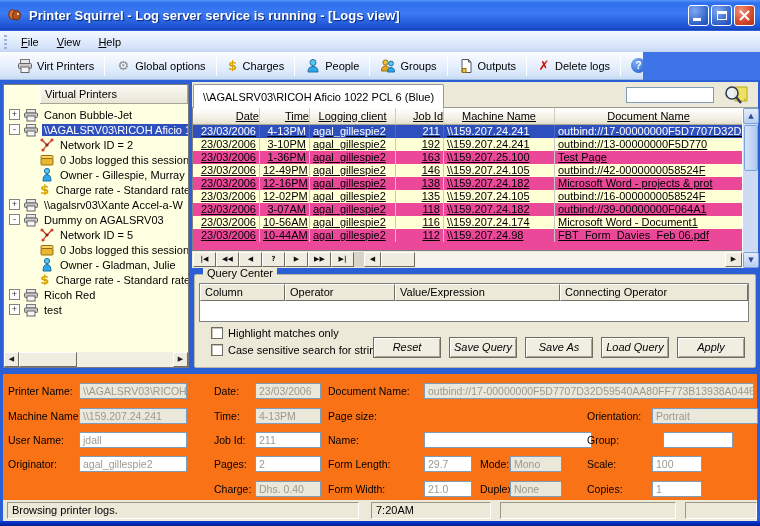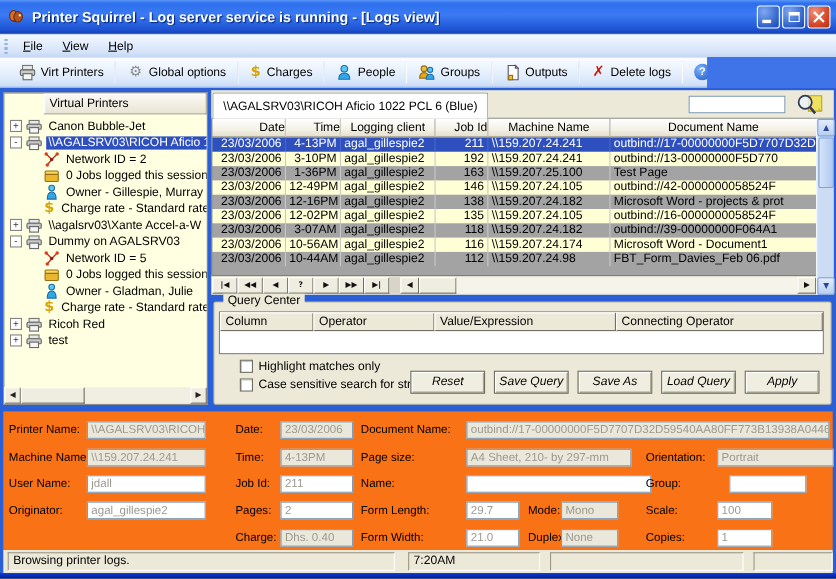--- a/index.html
+++ b/index.html
@@ -65,22 +65,22 @@
   
   .content{position:absolute;left:192px;top:82px;width:566px;height:290px;}
   .tabstrip{position:absolute;left:0;top:0;right:0;height:26px;background:#ECE9D8;
     border-bottom:1px solid #999C8F;}
   .tab{position:absolute;left:1px;top:2px;height:24px;background:#fff;border:1px solid #919B9C;
     border-bottom:none;border-radius:2px 2px 0 0;padding:0 9px;display:flex;align-items:center;
     white-space:nowrap;z-index:2;}
   .search-input{position:absolute;right:44px;top:5px;width:88px;height:16px;border:1px solid #7F9DB9;
     font-size:11px;padding:0 2px;}
   .mag{position:absolute;right:8px;top:2px;width:28px;height:22px;}
-  .tablearea{position:absolute;left:0;top:26px;right:16px;height:142px;background:#a3a3a3;
-    border-left:1px solid #808080;overflow:hidden;}
+  .tablearea{position:absolute;left:0;top:26px;right:16px;height:142px;background:#ec4899;
+    border-left:1px solid #808080;overflow:hidden;text-decoration:underline;}
   .thead{display:flex;height:17px;}
   .th{background:linear-gradient(180deg,#FFFFFF,#F4F1E6 60%,#E3DFCF);border-right:1px solid #CFCCBD;
     border-bottom:1px solid #A9A593;text-align:center;line-height:16px;overflow:hidden;white-space:nowrap;}
   .trow{display:flex;height:13px;line-height:13px;font-size:11px;}
   .trow.alt{background:#FFFFD6;}
   .trow.selected{background:#2E4FBE;color:#fff;}
   .td{padding:0 3px;border-right:1px solid #C9C9C9;overflow:hidden;white-space:nowrap;}
   .trow.selected .td{border-right-color:#4A66C8;}
   .c-date{width:67px;text-align:right;}
   .c-time{width:50px;text-align:right;}
@@ -104,21 +104,21 @@
     background:linear-gradient(90deg,#D7E4F9,#AFC9F0);border:1px solid #7DA2DC;}
 
   .query{position:absolute;left:2px;top:192px;right:2px;height:94px;background:#ECE9D8;
     border:1px solid #B9B5A2;border-radius:2px;}
   .query-legend{position:absolute;left:8px;top:-8px;background:#ECE9D8;padding:0 4px;}
   .qtable{position:absolute;left:4px;top:8px;right:6px;height:39px;border:1px solid #808080;background:#fff;}
   .qhead{display:flex;height:17px;}
   .qth{background:#ECE9D8;border:1px solid;border-color:#FFF #716F64 #716F64 #FFF;
     padding:0 4px;line-height:15px;overflow:hidden;white-space:nowrap;}
   .q1{width:85px;} .q2{width:110px;} .q3{width:165px;} .q4{flex:1;}
-  .checkline{position:absolute;left:23px;display:flex;align-items:center;gap:5px;}
+  .checkline{position:absolute;left:16px;display:flex;align-items:center;gap:5px;}
   .checkbox{width:12px;height:12px;background:#fff;border:1px solid #6F6D61;
     box-shadow:inset 1px 1px 0 #C8C4B4;}
   .qbtn{position:absolute;top:62px;width:68px;height:21px;background:#F0EDE1;text-align:center;
     line-height:19px;border:1px solid #6F6D61;box-shadow:inset 1px 1px 0 #fff,inset -1px -1px 0 #A9A593;font-style:italic;}
 
   
   .details{position:absolute;left:3px;top:374px;width:754px;height:126px;background:#f97316;
     font-size:10.5px;}
   .lbl{position:absolute;white-space:nowrap;}
   .box{position:absolute;height:16px;border:1px solid #7F9DB9;background:#EAE7DB;color:#9C9A90;
@@ -510,21 +510,20 @@
     <span class="lbl r1l c2l">Date:</span>
     <span class="box r1 c2b">23/03/2006</span>
     <span class="lbl r1l c3l">Document Name:</span>
     <span class="box r1" style="left:421px;right:3px">outbind://17-00000000F5D7707D32D59540AA80FF773B13938A0446</span>
 
     <span class="lbl r2l c1l">Machine Name:</span>
     <span class="box r2 c1b">\\159.207.24.241</span>
     <span class="lbl r2l c2l">Time:</span>
     <span class="box r2 c2b">4-13PM</span>
     <span class="lbl r2l c3l">Page size:</span>
-    <span class="box r2" style="left:421px;width:150px">A4 Sheet, 210- by 297-mm</span>
     <span class="lbl r2l c5l">Orientation:</span>
     <span class="box r2" style="left:649px;width:106px">Portrait</span>
 
     <span class="lbl r3l c1l">User Name:</span>
     <span class="box white r3 c1b">jdall</span>
     <span class="lbl r3l c2l">Job Id:</span>
     <span class="box white r3 c2b">211</span>
     <span class="lbl r3l c3l">Name:</span>
     <span class="box white r3" style="left:421px;width:168px"></span>
     <span class="lbl r3l c5l">Group:</span>

